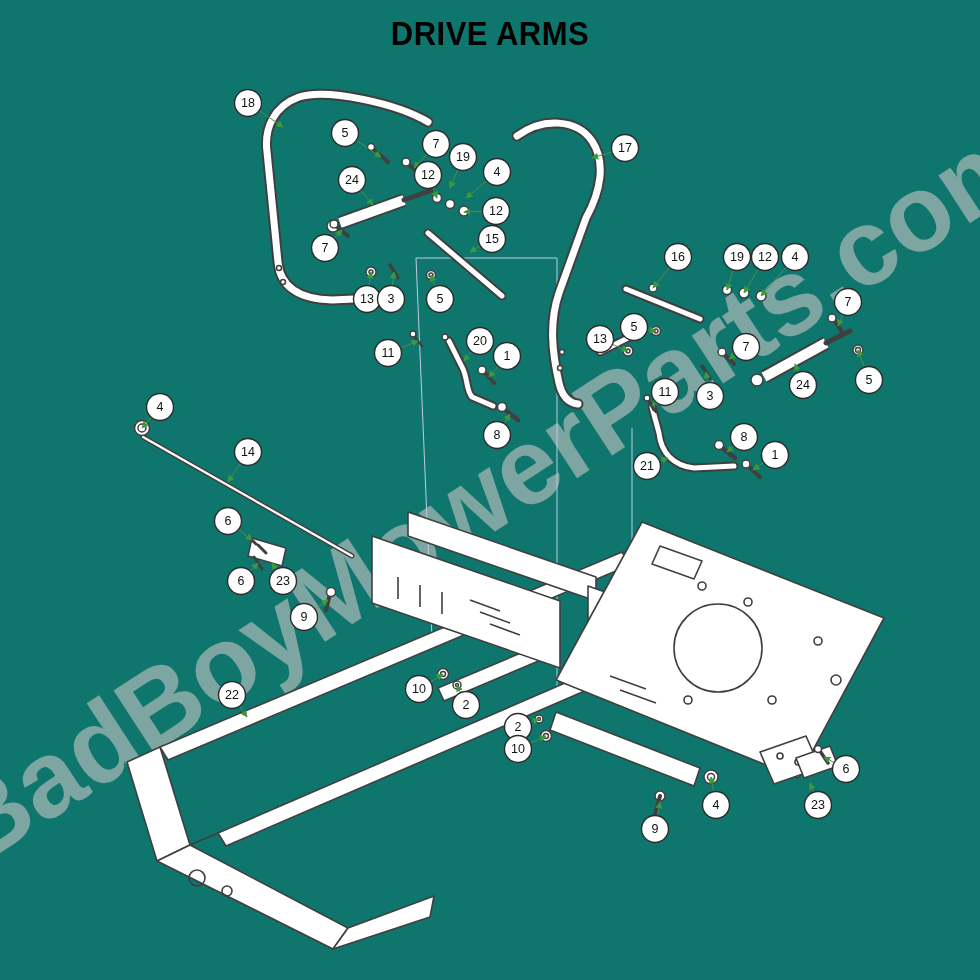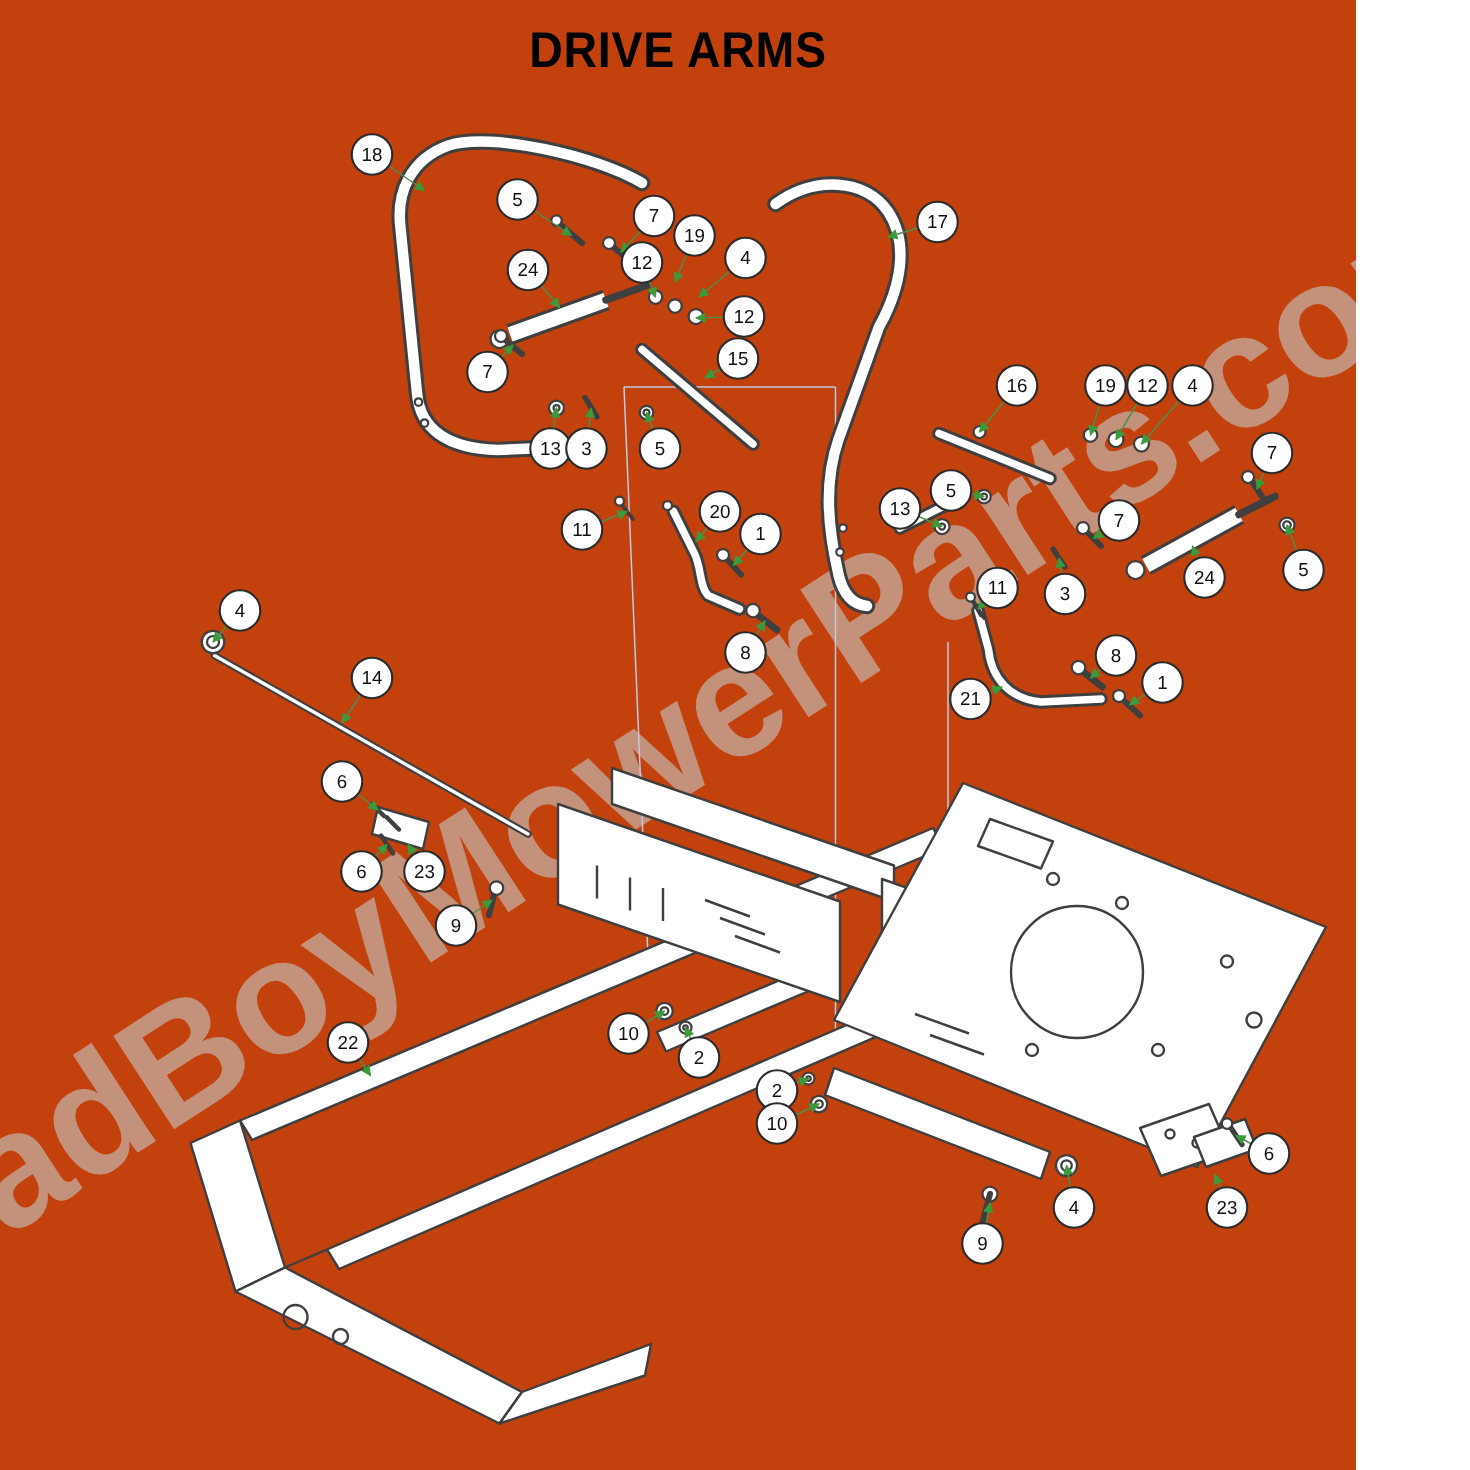--- a/index.html
+++ b/index.html
@@ -1,16 +1,16 @@
 <!DOCTYPE html>
 <html><head>
 <meta charset="utf-8">
 <style>
   html,body{margin:0;padding:0;background:#fff;}
-  #stage{position:relative;width:904px;height:980px;background:#c2410c;overflow:hidden;
+  #stage{position:relative;width:980px;height:980px;background:#0f766e;overflow:hidden;
          font-family:"Liberation Sans",sans-serif;}
   #title{position:absolute;top:16px;left:0;width:100%;text-align:center;
          font-size:31px;font-weight:bold;letter-spacing:.5px;color:#000;margin:0;
          transform:scaleY(1.08);}
   #watermark{position:absolute;left:50%;top:50%;
          transform:translate(-50%,-50%) rotate(-33deg);
          font-size:108px;font-weight:bold;color:#c6c6c6;opacity:.6;
          white-space:nowrap;pointer-events:none;user-select:none;}
   svg#diagram{position:absolute;left:0;top:0;}
   .ln{stroke:#3f3f3f;fill:none;stroke-width:1.6;stroke-linejoin:round;}

